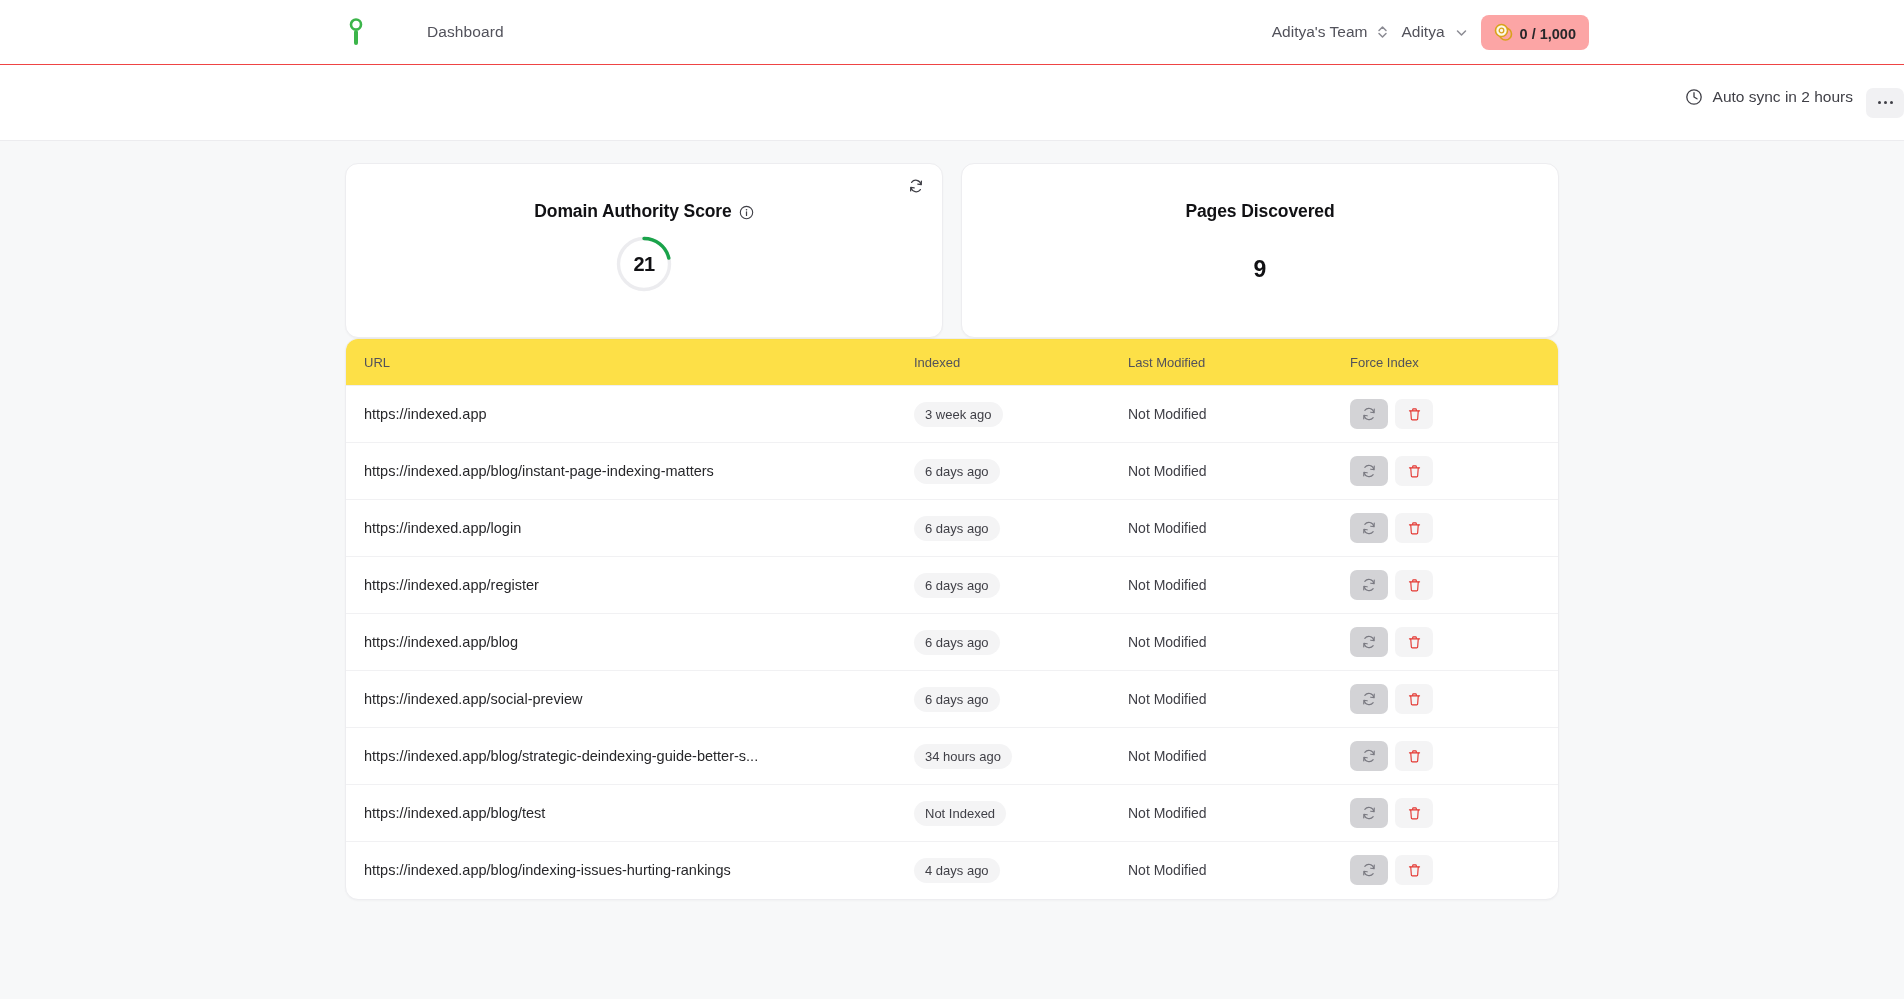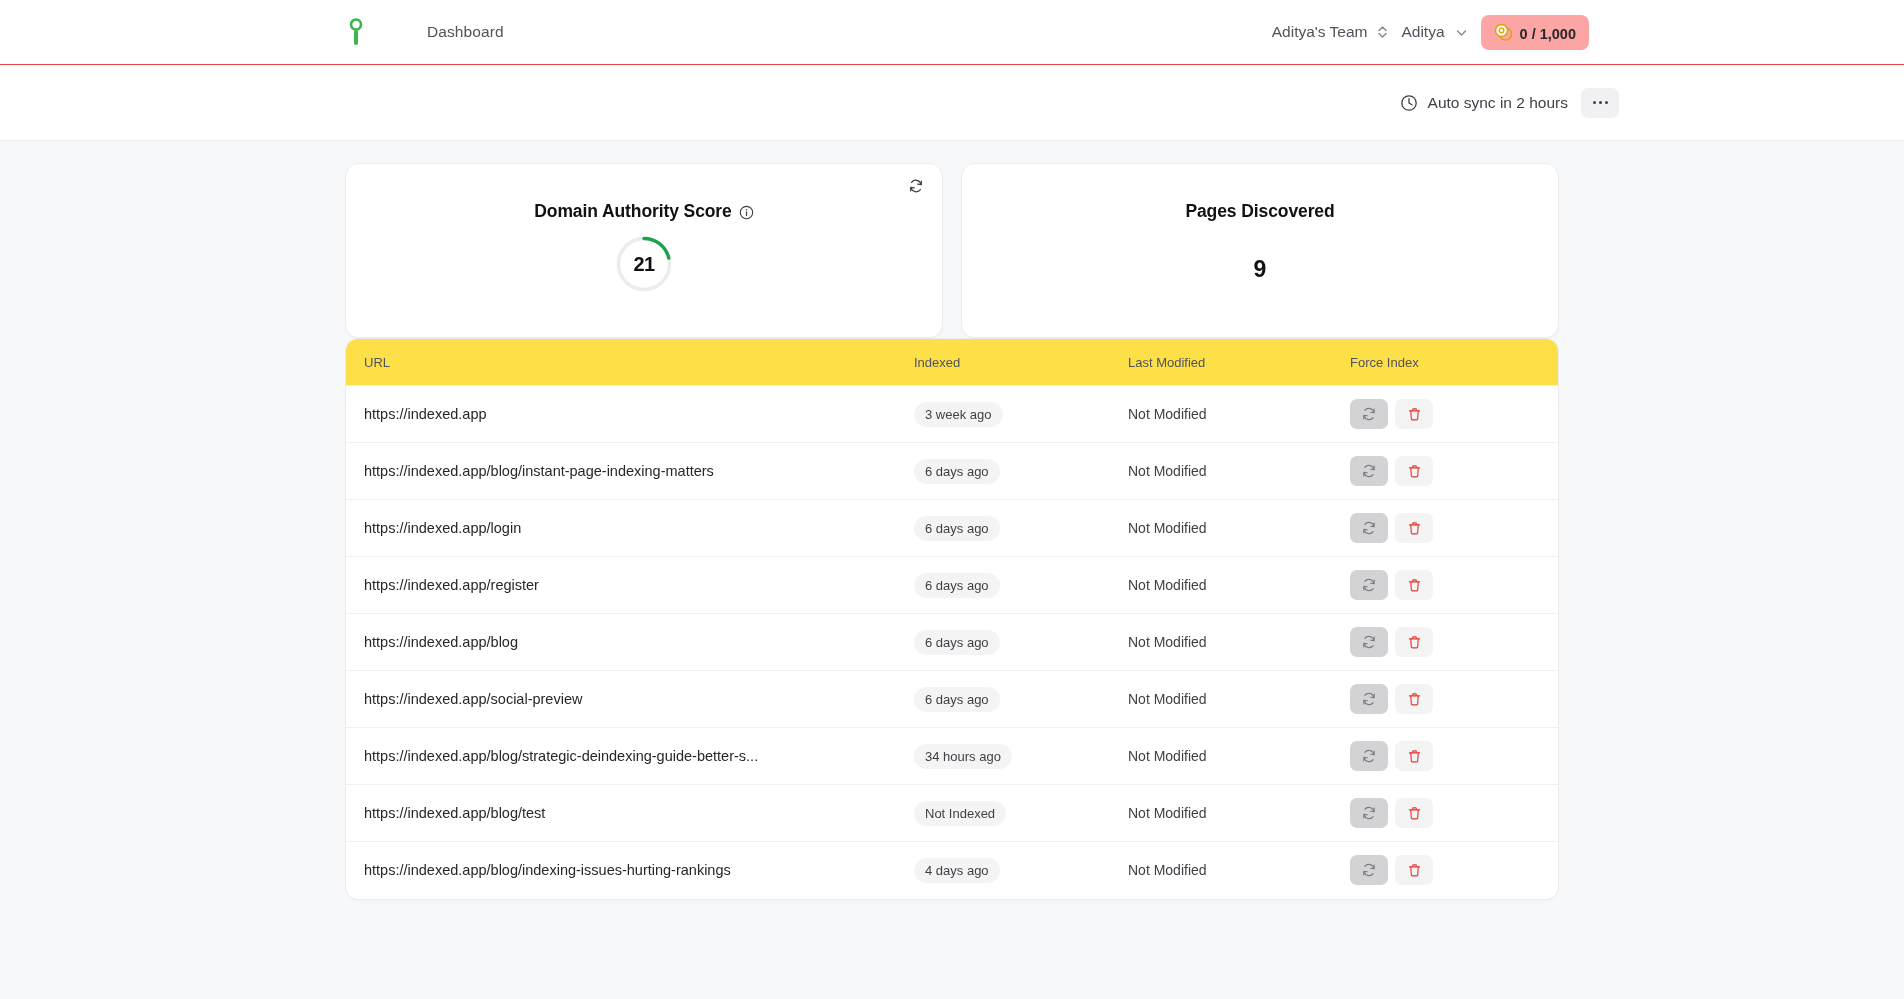--- a/index.html
+++ b/index.html
@@ -90,23 +90,22 @@
   .site-title {
     font-size: 21px;
     font-weight: 700;
     color: #111114;
     letter-spacing: -0.2px;
   }
   .verify-badge { width: 21px; height: 21px; flex: none; }
   .subheader-right {
     margin-left: auto;
     display: flex;
-    align-items: center;
+    align-items: flex-start;
     gap: 13px;
-    padding-right: 285px;
   }
   .sync-info {
     display: flex;
     align-items: center;
     gap: 10px;
     font-size: 15.5px;
     color: #3f3f46;
   }
   .clock-icon { width: 18px; height: 18px; flex: none; }
   .more-btn {

